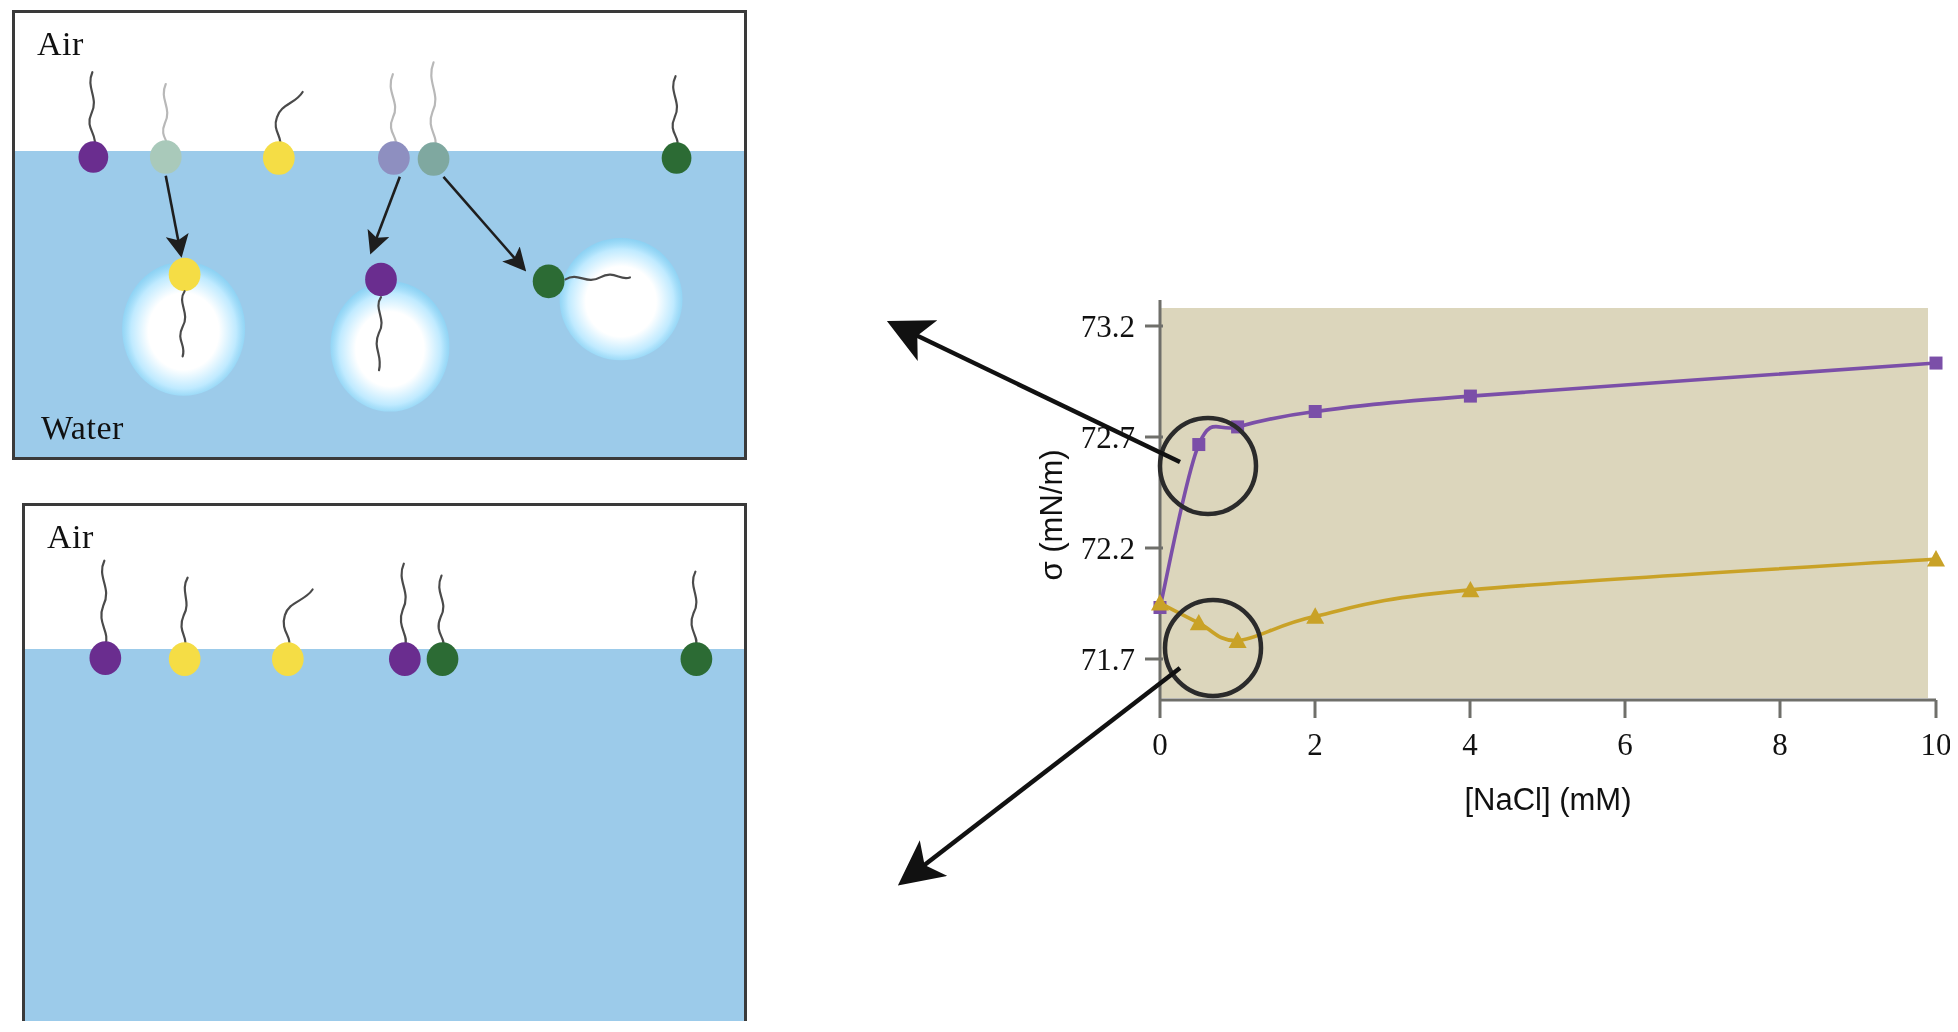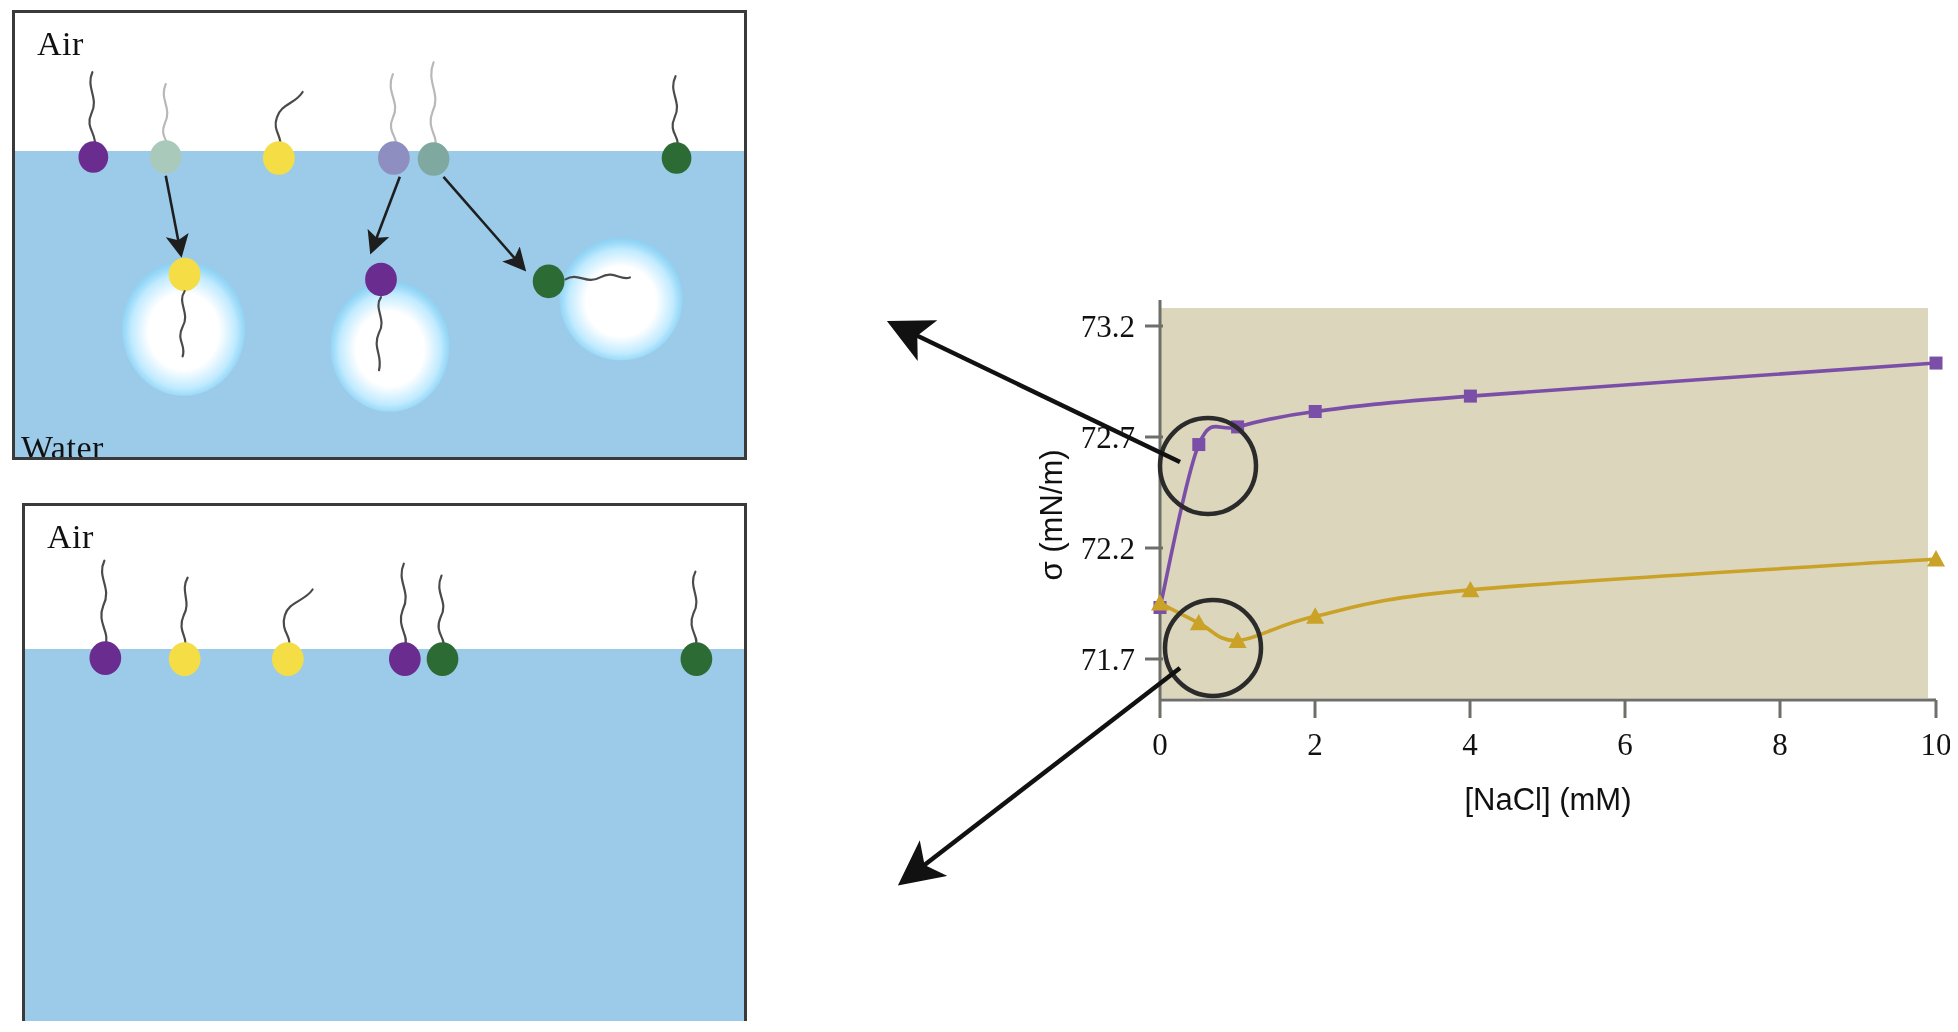--- a/index.html
+++ b/index.html
@@ -60,21 +60,21 @@
   }
   .phase-label {
     position: absolute;
     font-family: "Liberation Serif", serif;
     font-size: 34px;
     color: #111;
     letter-spacing: 0.5px;
     line-height: 1;
   }
   #label-air-top   { left: 22px; top: 14px; }
-  #label-water-top { left: 6px; top: 398px; margin-top: 20px; }
+  #label-water-top { left: 26px; top: 398px; }
   #label-air-bottom{ left: 22px; top: 14px; }
 
   .svg-layer {
     position: absolute;
     left: 0; top: 0;
     width: 100%;
     height: 100%;
     pointer-events: none;
   }
 

